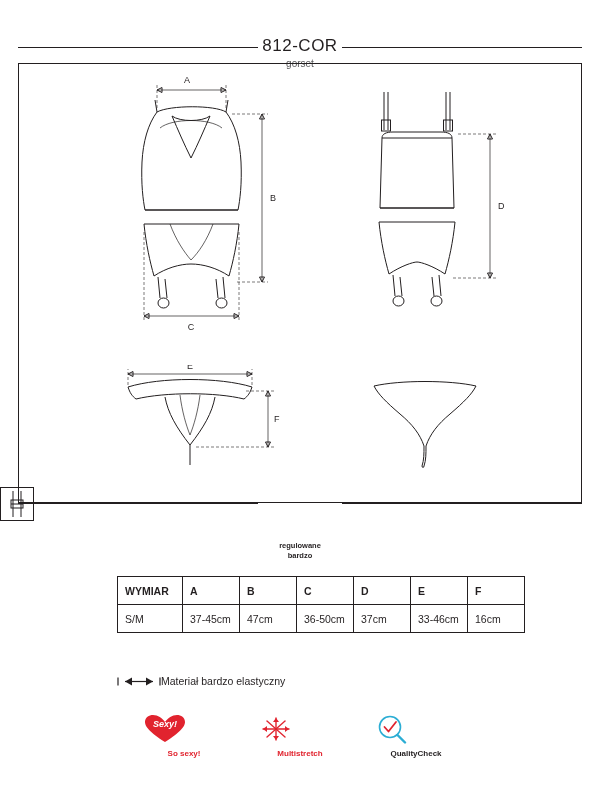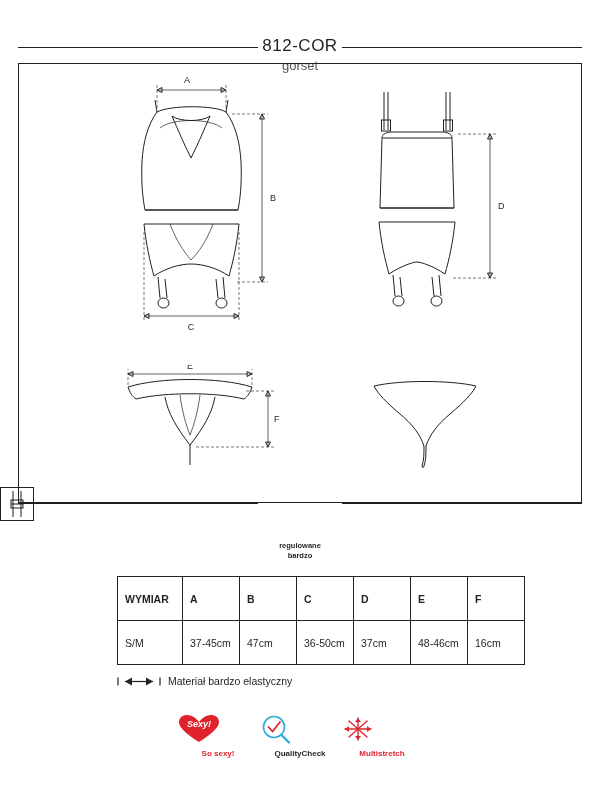--- a/index.html
+++ b/index.html
@@ -13,21 +13,21 @@
   }
   .page{position:absolute;left:0;top:0;width:600px;height:788px;}
 
   
   .title{
     position:absolute;left:0;top:36px;width:600px;
     text-align:center;font-size:17px;letter-spacing:.5px;color:#231f20;
   }
   .subtitle{
     position:absolute;left:0;top:58px;width:600px;
-    text-align:center;font-size:13px;color:#58585a;
+    text-align:center;font-size:10px;color:#58585a;
   }
   .hdr-line-l{position:absolute;left:18px;top:47px;width:240px;height:1px;background:#231f20;}
   .hdr-line-r{position:absolute;left:342px;top:47px;width:240px;height:1px;background:#231f20;}
 
   
   .mainbox{
     position:absolute;left:18px;top:63px;width:564px;height:440px;
     border:1px solid #231f20;box-sizing:border-box;
   }
   .midline{position:absolute;left:18px;top:503px;width:240px;height:1px;background:#231f20;}
@@ -46,36 +46,36 @@
   .strapicon .cap{font-size:7.5px;line-height:10px;font-weight:bold;color:#231f20;margin-top:20px;}
 
   
   .tbl{
     position:absolute;left:117px;top:576px;border-collapse:collapse;
     font-size:10.5px;color:#231f20;
   }
   .tbl td{
     border:1px solid #231f20;
     height:27px;
-    padding:8px 7px;
+    padding:0 7px;
     white-space:nowrap;
     text-align:left;
     vertical-align:middle;
   }
   .tbl td.lbl{width:50px;}
   .tbl .hdr td{font-weight:bold;}
   .tbl .hdr td.lbl{font-weight:bold;}
   .tbl td.c{width:42px;}
 
   
-  .elastic{position:absolute;left:117px;top:675px;display:flex;align-items:center;gap:7px;}
+  .elastic{position:absolute;left:117px;top:675px;display:flex;align-items:center;}
   .elastic .lbl{font-size:10.5px;}
 
   
-  .badges{position:absolute;left:0;top:714px;width:600px;display:flex;justify-content:center;}
+  .badges{position:absolute;left:0;top:714px;width:600px;display:flex;justify-content:center;gap:34px;}
   .badge{width:82px;text-align:center;}
   .badge .cap{font-size:8px;font-weight:bold;margin-top:5px;}
   .red{color:#e1232e;}
   .dark{color:#231f20;}
 </style>
 </head>
 <body>
 
 <div class="page">
 
@@ -242,21 +242,21 @@
       <td class="c">D</td>
       <td class="c">E</td>
       <td class="c">F</td>
     </tr>
     <tr>
       <td class="lbl">S/M</td>
       <td>37-45cm</td>
       <td>47cm</td>
       <td>36-50cm</td>
       <td>37cm</td>
-      <td>48-46cm</td>
+      <td>33-46cm</td>
       <td>16cm</td>
     </tr>
   </tbody>
     </table>
 
   <div class="elastic">
     <svg width="44" height="11" viewBox="0 0 44 11">
       <path d="M8,5.5 L36,5.5" stroke="#231f20" stroke-width="1.2"></path>
       <path d="M8,5.5 l7,-4 v8 z" fill="#231f20"></path>
       <path d="M36,5.5 l-7,-4 v8 z" fill="#231f20"></path>
@@ -268,42 +268,42 @@
 
   <div class="badges">
 
     <div class="badge">
       <svg width="44" height="30" viewBox="0 0 44 30">
         <path d="M22,28 C6,18 2,12 2,8 C2,3.5 6,1 10,1 C15,1 19,4 22,8
                  C25,4 29,1 34,1 C38,1 42,3.5 42,8 C42,12 38,18 22,28 Z" fill="#e1232e"></path>
         <text x="22" y="13" text-anchor="middle" font-size="9" fill="#ffffff" font-family="Liberation Sans, sans-serif" font-style="italic" font-weight="bold">Sexy!</text>
       </svg>
       <div class="cap red">So sexy!</div>
-    </div>
-
-    <div class="badge">
-      <svg width="34" height="30" viewBox="0 0 34 30">
-        <circle cx="15" cy="13" r="10.5" fill="none" stroke="#2badd4" stroke-width="1.6"></circle>
-        <path d="M22.5,21 L30,28.5" stroke="#2badd4" stroke-width="2.4" stroke-linecap="round"></path>
-        <path d="M9.5,13 L13.5,17.5 L21,8" fill="none" stroke="#e1232e" stroke-width="1.8" stroke-linecap="round" stroke-linejoin="round"></path>
-      </svg>
-      <div class="cap dark">QualityCheck</div>
     </div>
 
     <div class="badge">
       <svg width="34" height="30" viewBox="0 0 34 30">
         <g stroke="#e1232e" stroke-width="1.4" fill="none" stroke-linecap="round">
           <path d="M17,4 L17,26"></path>
           <path d="M8,7 L26,23"></path>
           <path d="M26,7 L8,23"></path>
           <path d="M4,15 L30,15"></path>
           <path d="M17,4 l-3,4 h6 z" fill="#e1232e" stroke="none"></path>
           <path d="M17,26 l-3,-4 h6 z" fill="#e1232e" stroke="none"></path>
           <path d="M4,15 l4,-3 v6 z" fill="#e1232e" stroke="none"></path>
           <path d="M30,15 l-4,-3 v6 z" fill="#e1232e" stroke="none"></path>
         </g>
       </svg>
       <div class="cap red">Multistretch</div>
     </div>
 
+    <div class="badge">
+      <svg width="34" height="30" viewBox="0 0 34 30">
+        <circle cx="15" cy="13" r="10.5" fill="none" stroke="#2badd4" stroke-width="1.6"></circle>
+        <path d="M22.5,21 L30,28.5" stroke="#2badd4" stroke-width="2.4" stroke-linecap="round"></path>
+        <path d="M9.5,13 L13.5,17.5 L21,8" fill="none" stroke="#e1232e" stroke-width="1.8" stroke-linecap="round" stroke-linejoin="round"></path>
+      </svg>
+      <div class="cap dark">QualityCheck</div>
+    </div>
+
   </div>
 
 </div>
 
 </body></html>

